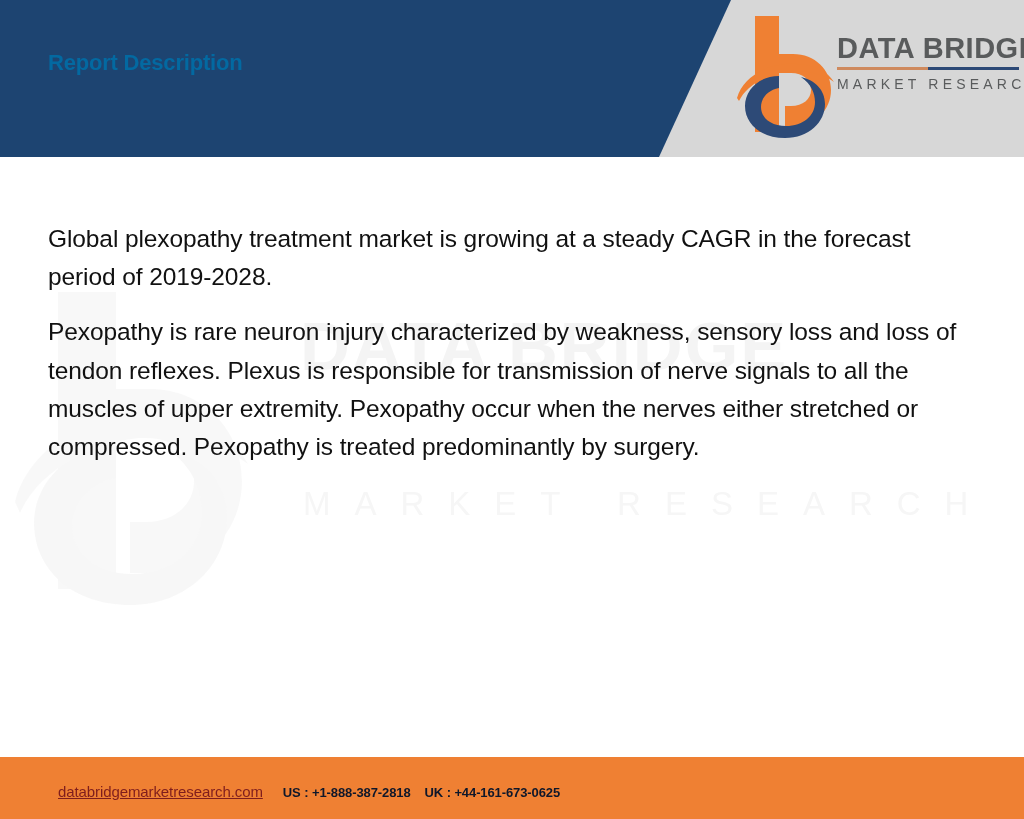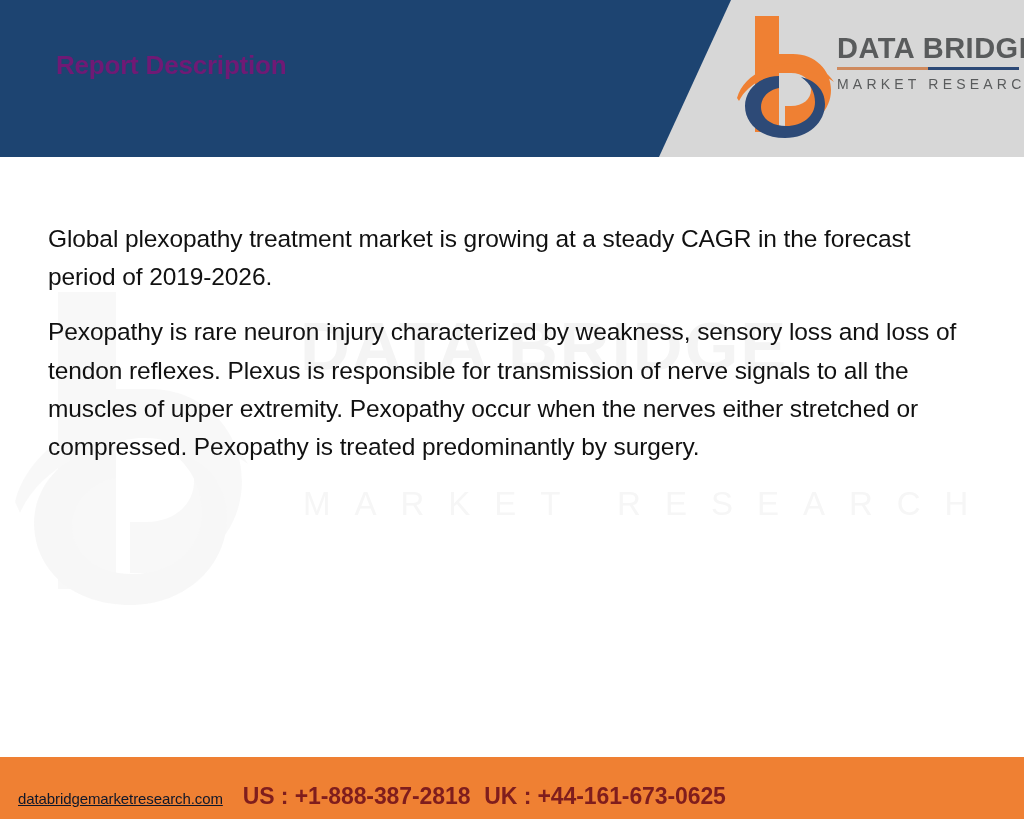--- a/index.html
+++ b/index.html
@@ -27,24 +27,24 @@
   .header-blue {
     position: absolute;
     top: 0; left: 0;
     width: 760px;
     height: 157px;
     background: #1d4471;
     clip-path: polygon(0 0, 731px 0, 659px 157px, 0 157px);
   }
   .header-title {
     position: absolute;
-    left: 56px;
+    left: 48px;
     top: 51px;
-    color: #701a75;
-    font-size: 26px;
+    color: #0369a1;
+    font-size: 22px;
     font-weight: bold;
     letter-spacing: -0.2px;
     line-height: 1.1;
     white-space: nowrap;
   }
 
   
   .logo {
     position: absolute;
     left: 735px;
@@ -162,28 +162,29 @@
   .footer-inner {
     position: absolute;
     left: 18px;
     top: 26px;
     display: flex;
     align-items: baseline;
     white-space: nowrap;
   }
   .f-link {
     font-size: 15px;
-    color: #0f172a;
+    color: #7f1d1d;
     text-decoration: underline;
     letter-spacing: -0.1px;
+    margin-left: 40px;
   }
   .f-phone {
-    font-size: 23px;
-    font-weight: bold;
-    color: #7f1d1d;
+    font-size: 13px;
+    font-weight: bold;
+    color: #0f172a;
     letter-spacing: -0.1px;
   }
   .sp-lg { display: inline-block; width: 20px; }
   .sp-md { display: inline-block; width: 14px; }
 </style>
 </head>
 <body>
 
 <div class="header">
   <div class="header-blue"></div>
@@ -224,21 +225,21 @@
                  C86 287 62 267 62 239 C62 216 79 196 106 191 Z" fill="#f2f2f2"></path>
         <path d="M5 215 C19 159 82 123 149 128 C192 132 224 151 238 177 C216 160 183 150 147 150
                  C86 150 29 183 10 226 Z" fill="#f4f4f4"></path>
       </svg>
     </div>
     <div class="wm-main">DATA BRIDGE</div>
     <div class="wm-sub">MARKET RESEARCH</div>
   </div>
 
   <div class="content">
-    <p class="para">Global plexopathy treatment market is growing at a steady CAGR in the forecast period of 2019-2026.</p>
+    <p class="para">Global plexopathy treatment market is growing at a steady CAGR in the forecast period of 2019-2028.</p>
     <p class="para">Pexopathy is rare neuron injury characterized by weakness, sensory loss and loss of tendon reflexes. Plexus is responsible for transmission of nerve signals to all the muscles of upper extremity. Pexopathy occur when the nerves either stretched or compressed. Pexopathy is treated predominantly by surgery.</p>
   </div>
 </div>
 
 <div class="footer">
   <div class="footer-inner">
     <span class="f-link">databridgemarketresearch.com</span>
     <span class="sp-lg"></span>
     <span class="f-phone">US : +1-888-387-2818</span>
     <span class="sp-md"></span>

